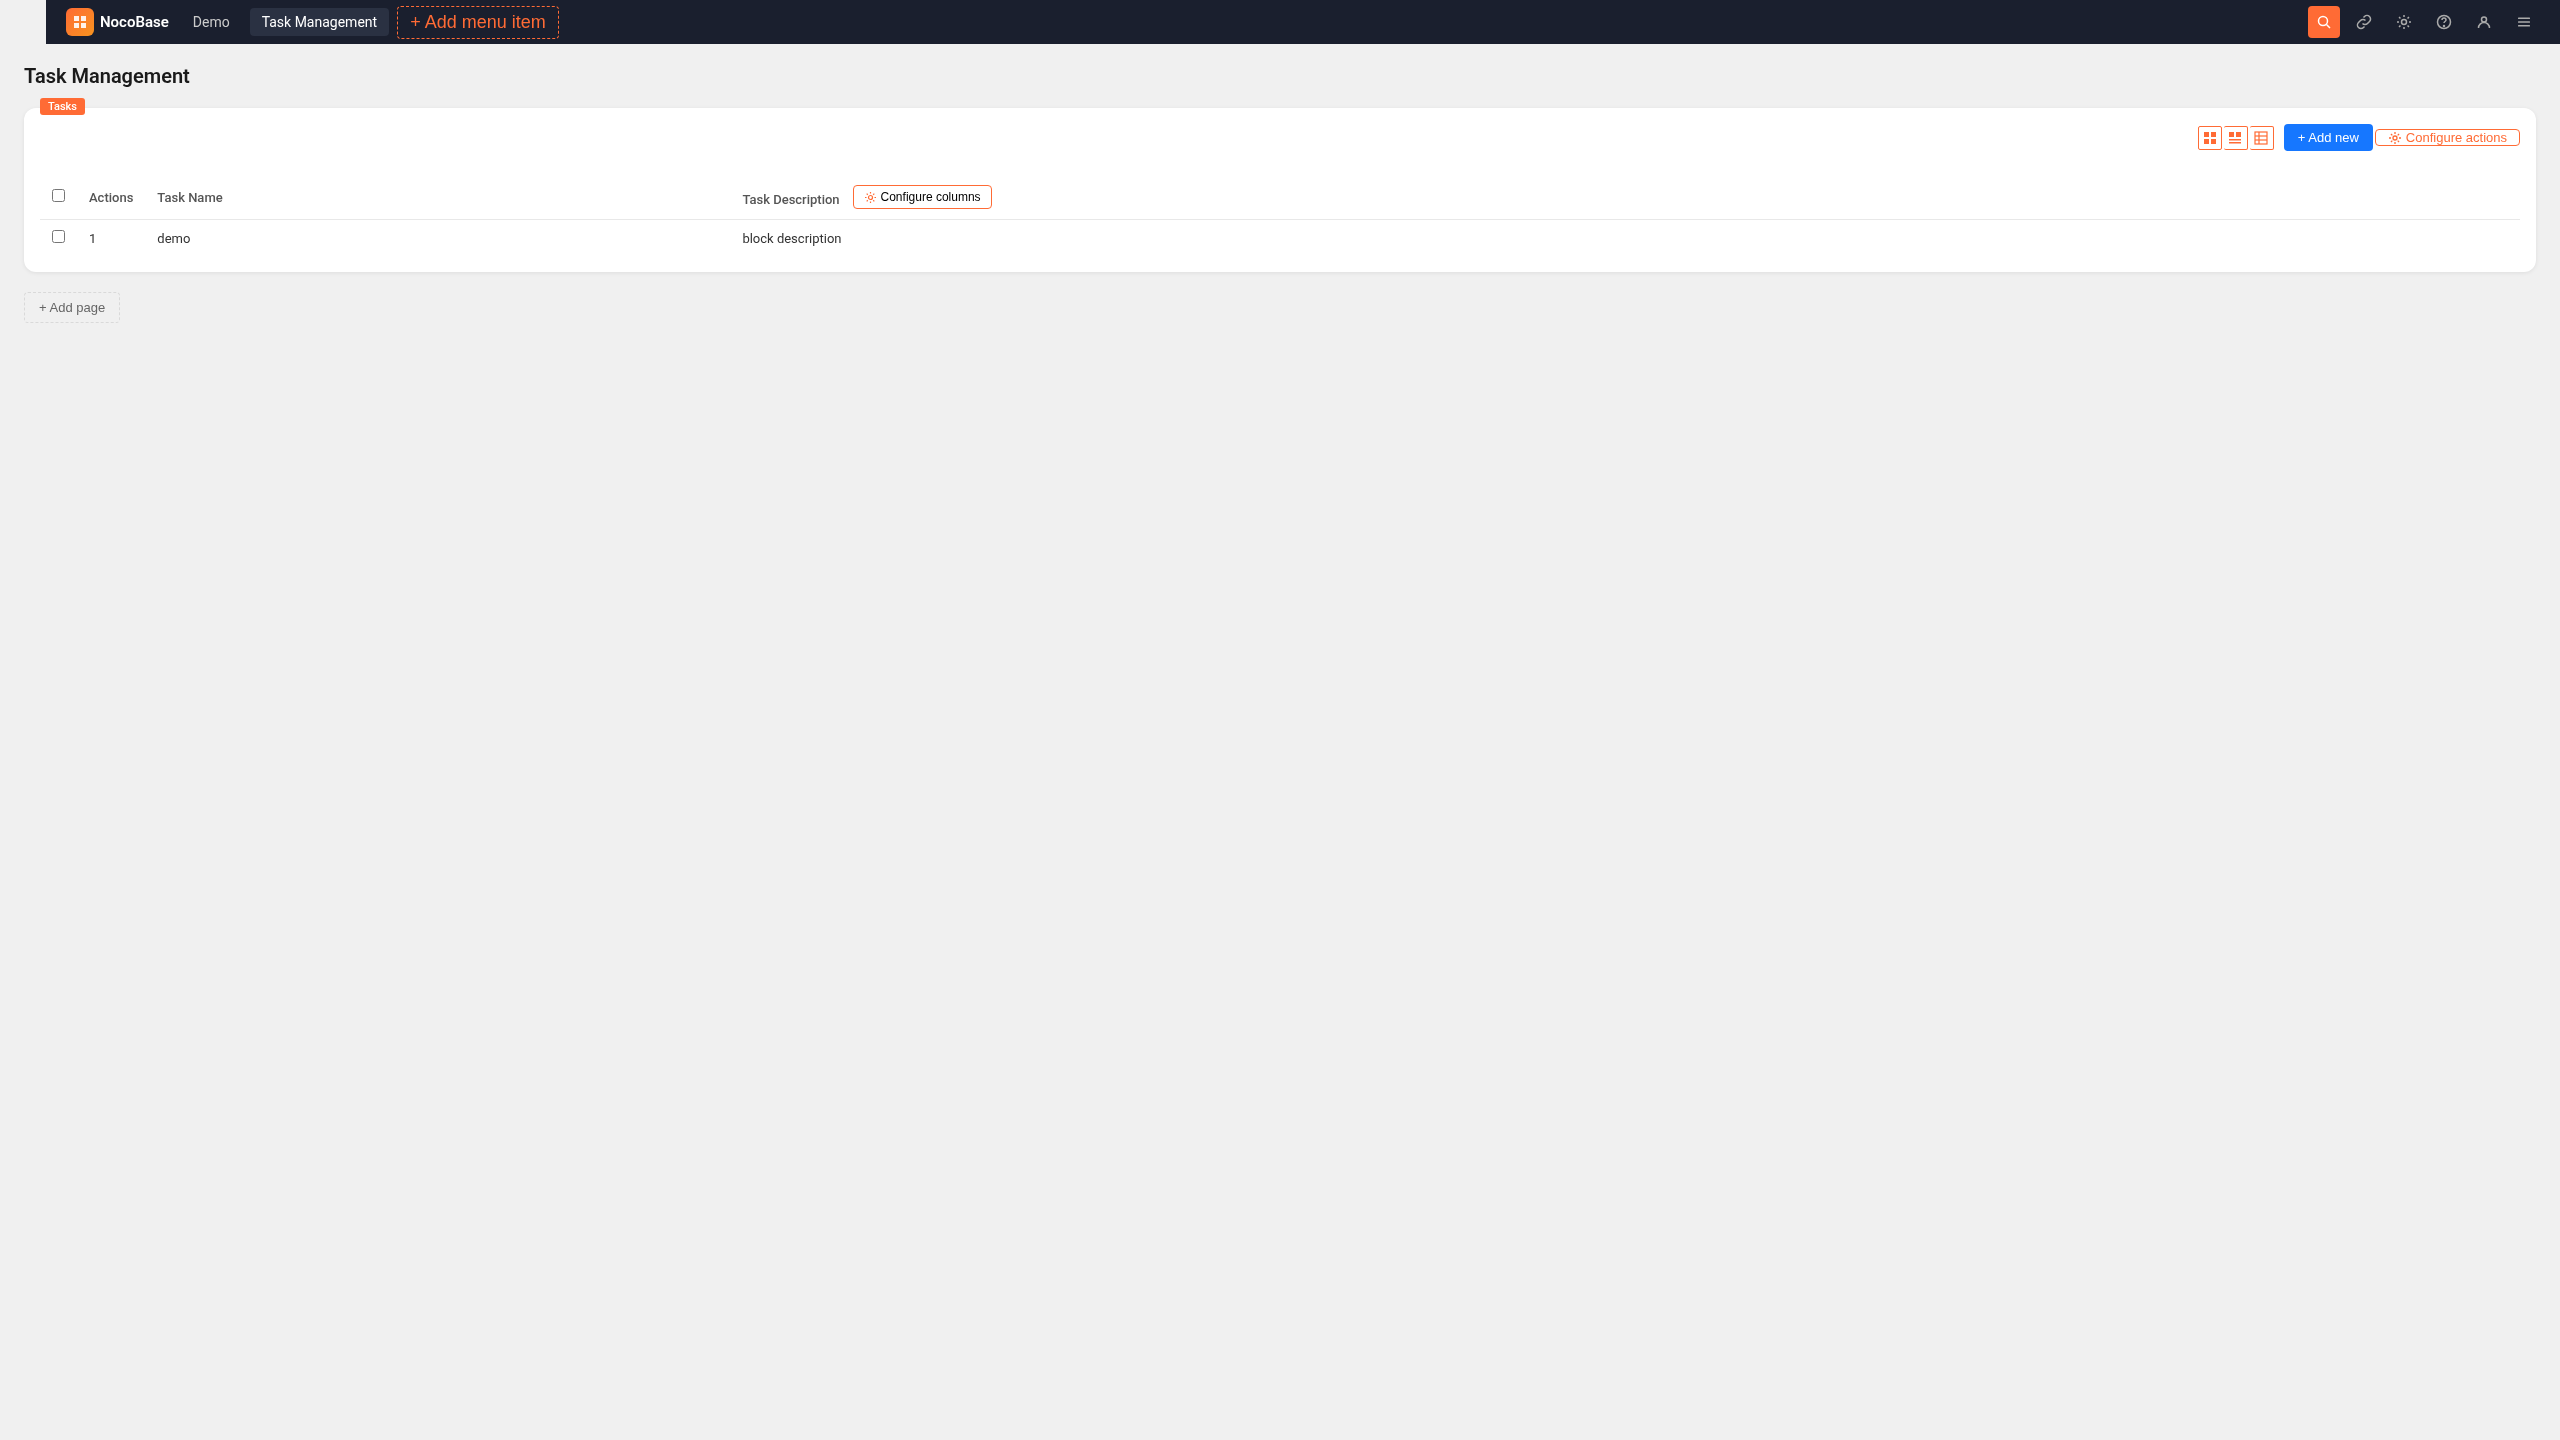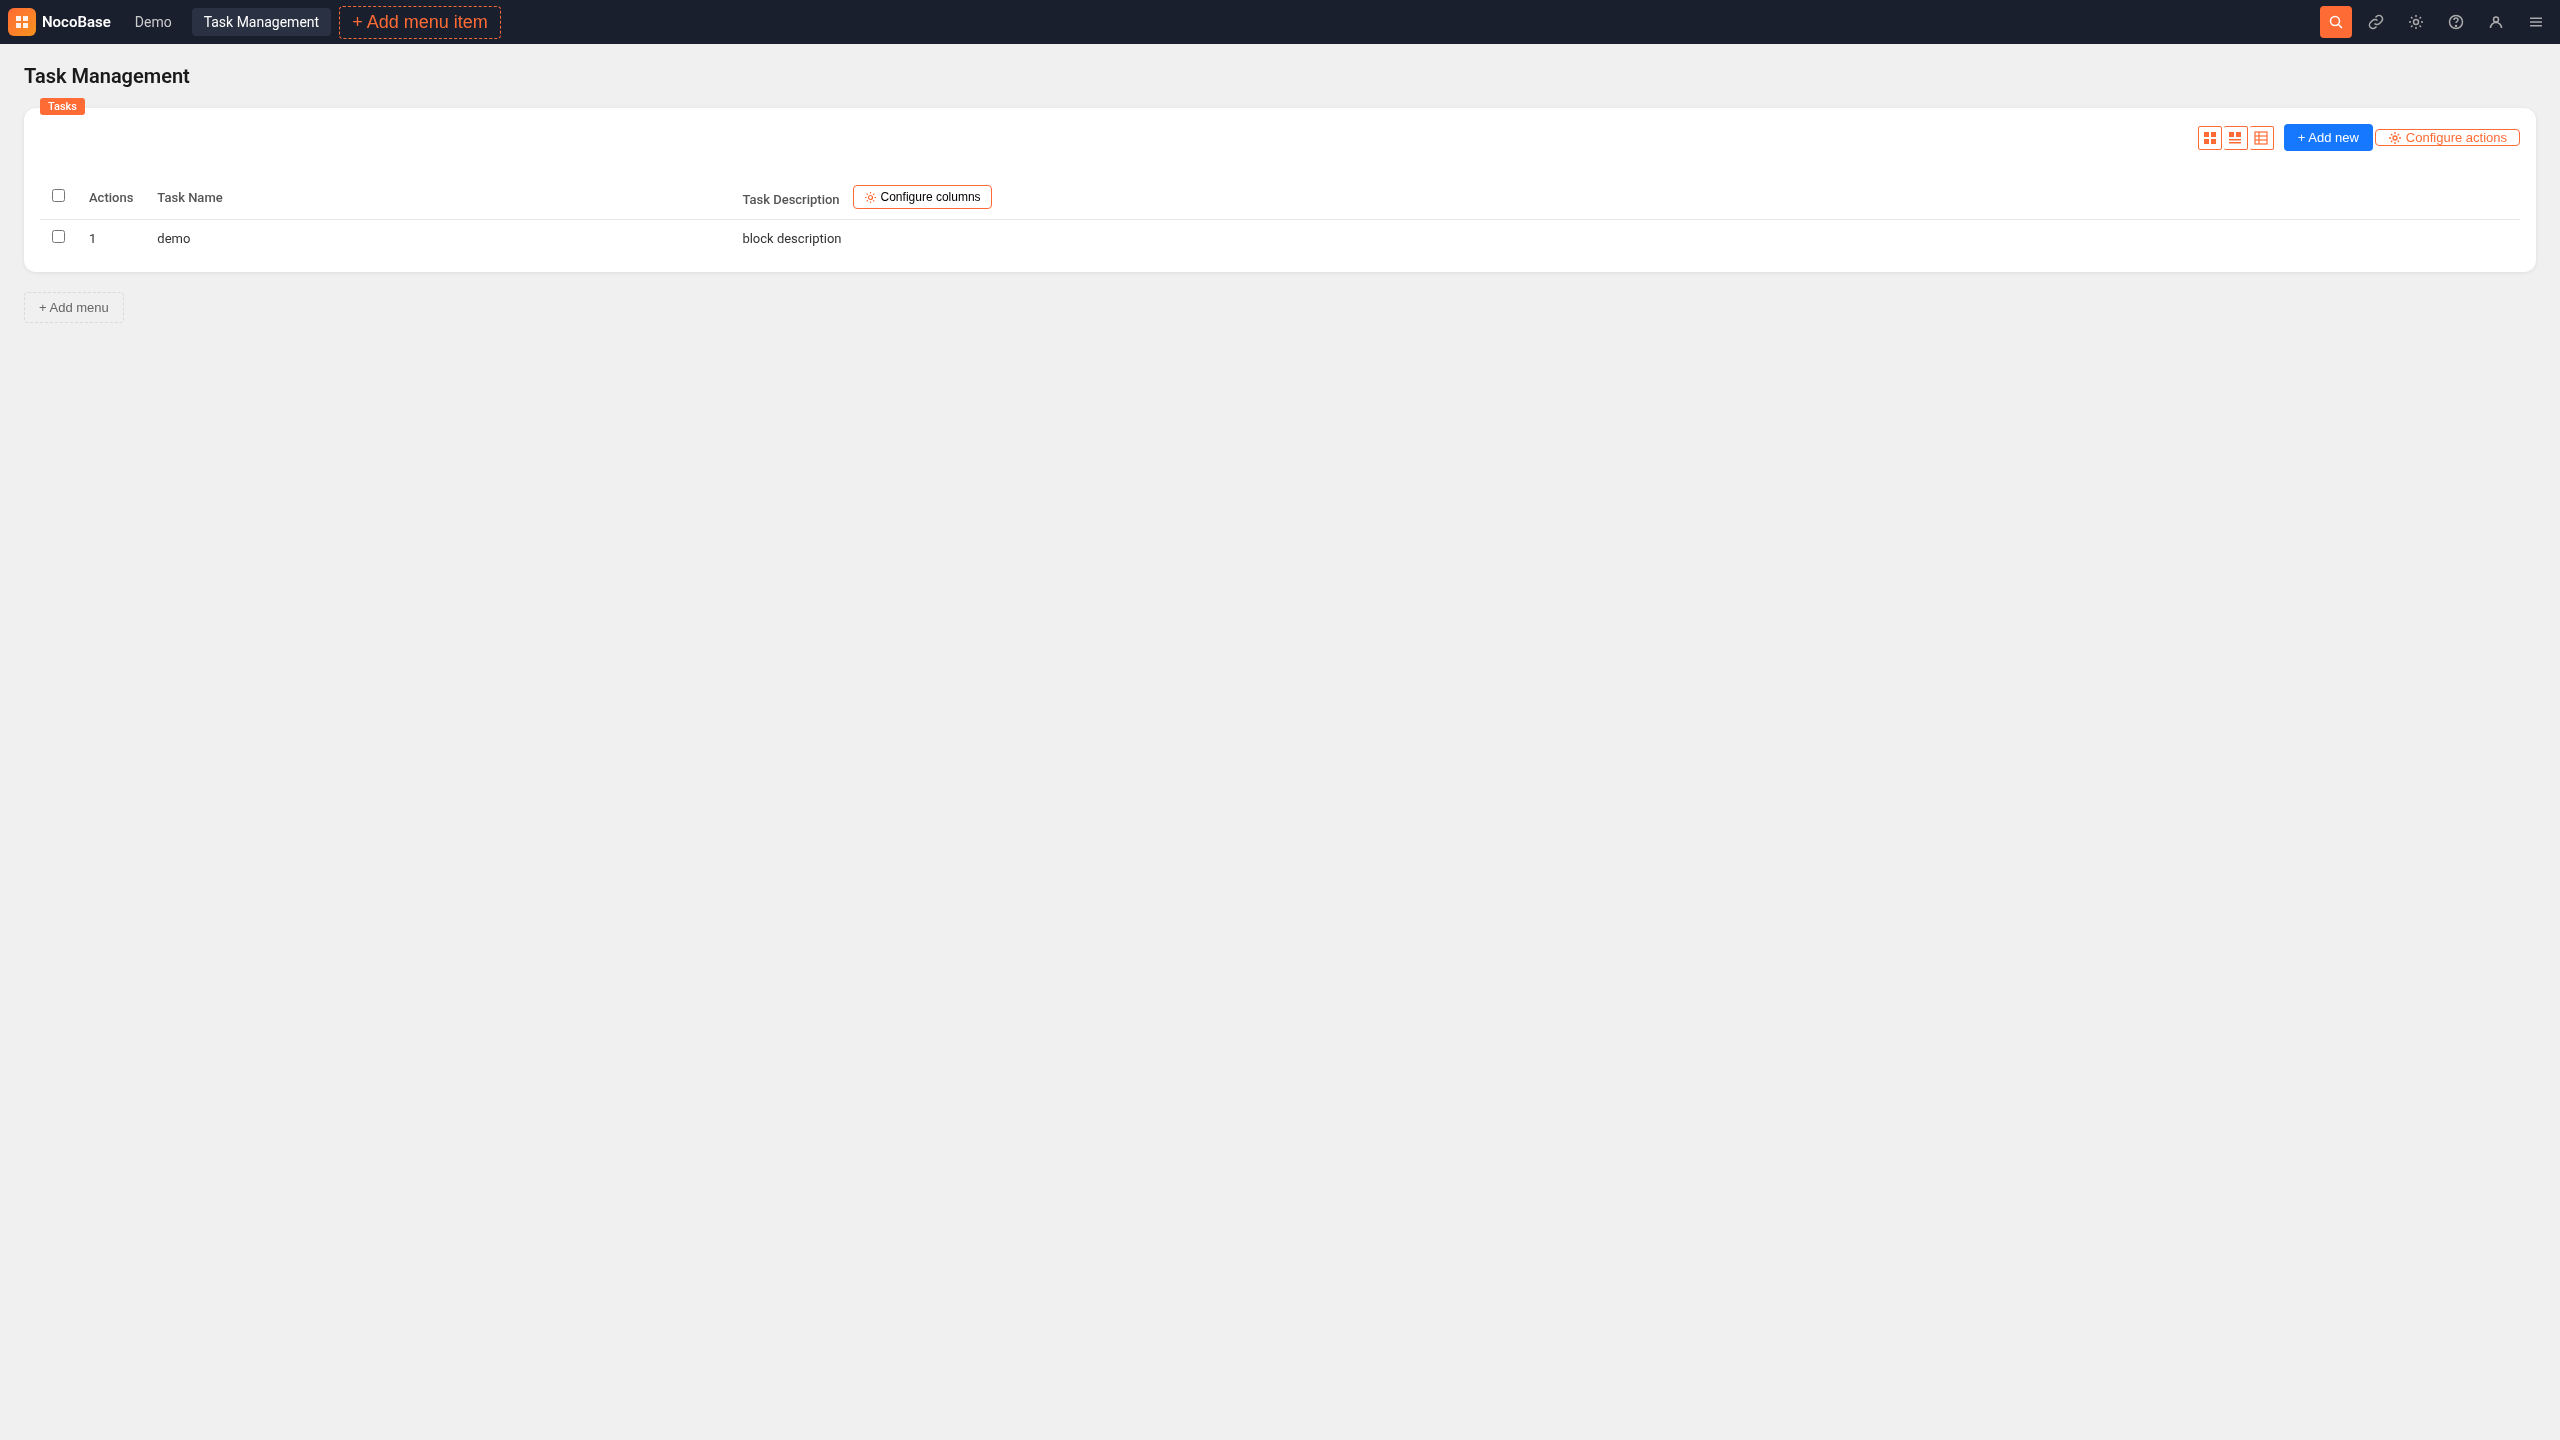--- a/index.html
+++ b/index.html
@@ -14,22 +14,23 @@
       background-color: #f0f0f0;
       color: #333;
     }
 
     
     .topnav {
       background-color: #1a1f2e;
       height: 44px;
       display: flex;
       align-items: center;
-      padding: 0 8px;
+      padding: 0 20px;
       gap: 8px;
+      margin-left: 46px;
     }
 
     .topnav-logo {
       display: flex;
       align-items: center;
       gap: 6px;
       color: white;
       font-weight: 600;
       font-size: 15px;
       margin-right: 4px;
@@ -451,15 +452,15 @@
           <td>demo</td>
           <td>block description</td>
         </tr>
       </tbody>
     </table>
 
   </div>
 
   
   <button class="add-block-btn">
-    <span>+ Add menu</span>
+    <span>+ Add page</span>
   </button>
 </div>
 
 </body></html>

